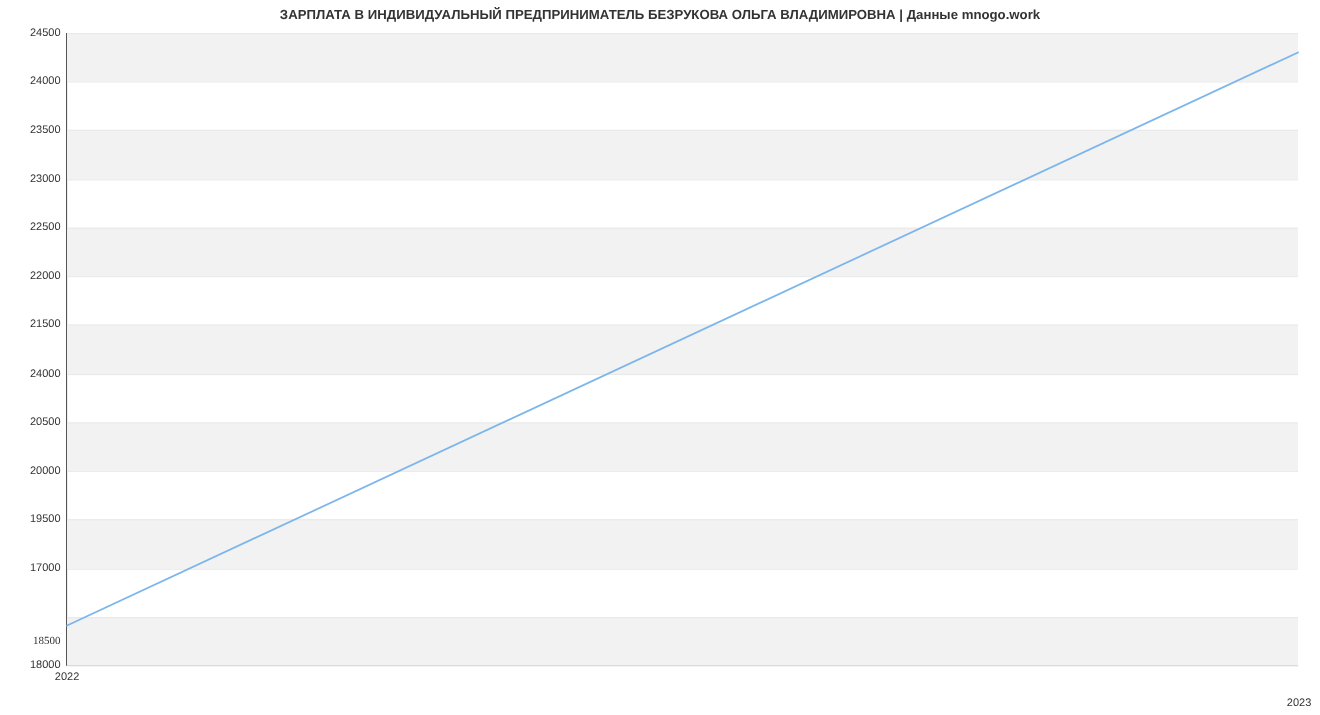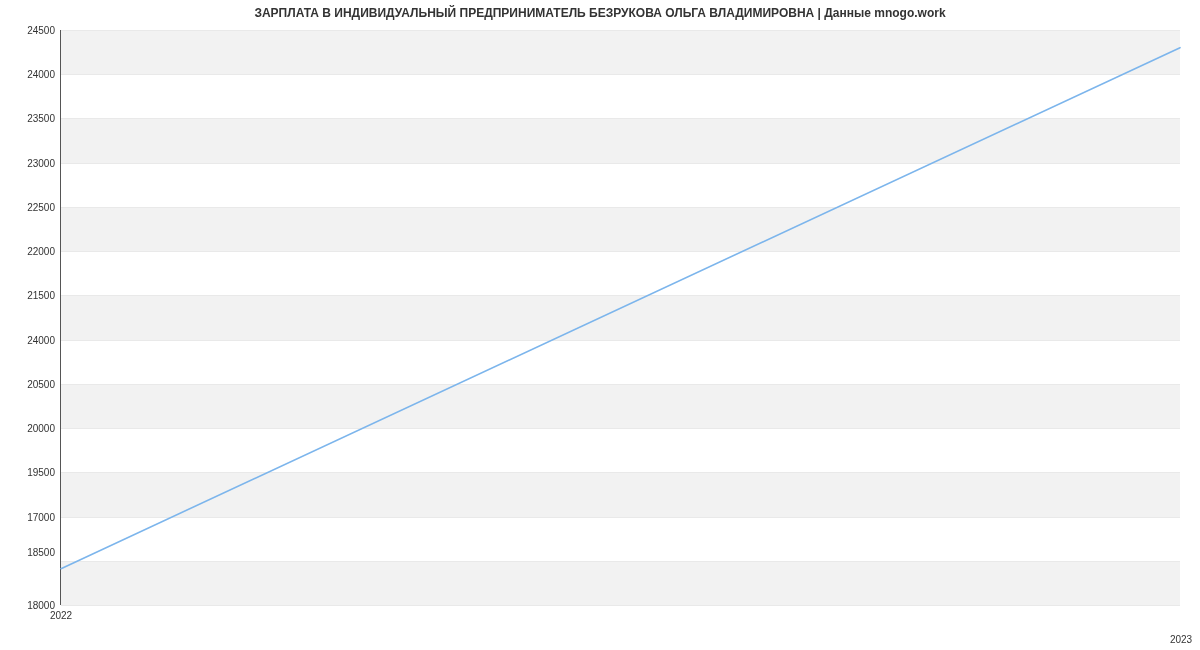--- a/index.html
+++ b/index.html
@@ -103,21 +103,21 @@
       <div class="band" style="top: 88.4615px; height: 44.2308px;"></div>
       <div class="gridline" style="top: 132.692px;"></div>
       <div class="gridline" style="top: 88.4615px;"></div>
       <div class="band" style="top: 0px; height: 44.2308px;"></div>
       <div class="gridline" style="top: 44.2308px;"></div>
       <div class="gridline" style="top: 0px;"></div>
       <svg class="line-layer" id="line-layer" preserveAspectRatio="none" viewBox="0 0 1120 575">
       <polyline id="series-0" class="series-line" points="0,539.6153846153846 1120,17.692307692307693" style="stroke: rgb(124, 181, 236);"></polyline>
     </svg>
   <div class="y-tick-label" style="top: 575px;">18000</div>
-      <div class="y-tick-label" style="top: 522px;">18500</div>
+      <div class="y-tick-label" style="top: 553px; font-family: Liberation Serif, serif;">18500</div>
       <div class="y-tick-label" style="top: 486.538px;">17000</div>
       <div class="y-tick-label" style="top: 442.308px;">19500</div>
       <div class="y-tick-label" style="top: 398.077px; text-align: right;">20000</div>
       <div class="y-tick-label" style="top: 353.846px;">20500</div>
       <div class="y-tick-label" style="top: 309.615px;">24000</div>
       <div class="y-tick-label" style="top: 265.385px;">21500</div>
       <div class="y-tick-label" style="top: 221.154px;">22000</div>
       <div class="y-tick-label" style="top: 176.923px;">22500</div>
       <div class="y-tick-label" style="top: 132.692px;">23000</div>
       <div class="y-tick-label" style="top: 88.4615px;">23500</div>

